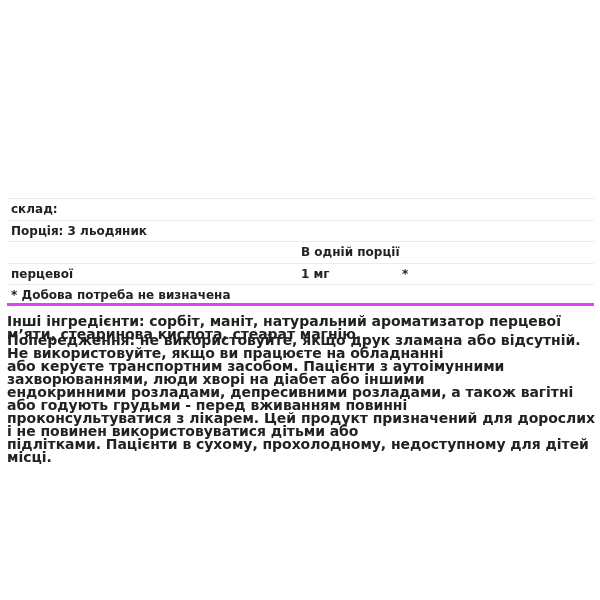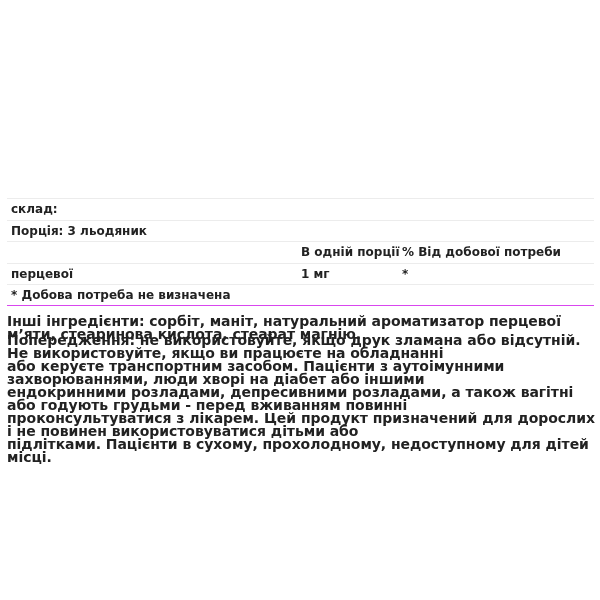--- a/index.html
+++ b/index.html
@@ -24,21 +24,21 @@
     .row {
       position: relative;
       height: 21.5px;
       border-top: 1px solid #ececec;
       box-sizing: border-box;
       font-size: 12px;
       font-weight: bold;
       line-height: 21px;
     }
     .row.last {
-      border-bottom: 1px solid #d946ef;
+      border-bottom: 3px solid #d946ef;
     }
     .cell {
       position: absolute;
       top: 0;
       white-space: nowrap;
     }
     .c1 { left: 4px; }
     .c2 { left: 270px; margin-left: 24px; }
     .c3 { left: 395px; }
     .para {
@@ -59,21 +59,20 @@
 
 <div class="panel">
   <div class="row">
     <span class="cell c1">склад:</span>
   </div>
   <div class="row">
     <span class="cell c1">Порція: 3 льодяник</span>
   </div>
   <div class="row">
     <span class="cell c2">В одній порції</span>
-    <span class="cell c3">% Від добової потреби</span>
   </div>
   <div class="row">
     <span class="cell c1">перцевої</span>
     <span class="cell c2">1 мг</span>
     <span class="cell c3">*</span>
   </div>
   <div class="row last">
     <span class="cell c1">* Добова потреба не визначена</span>
   </div>
 </div>

